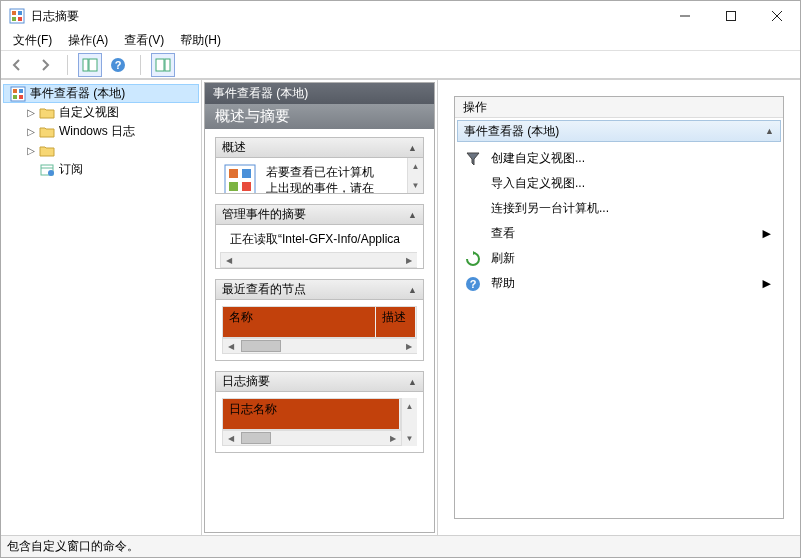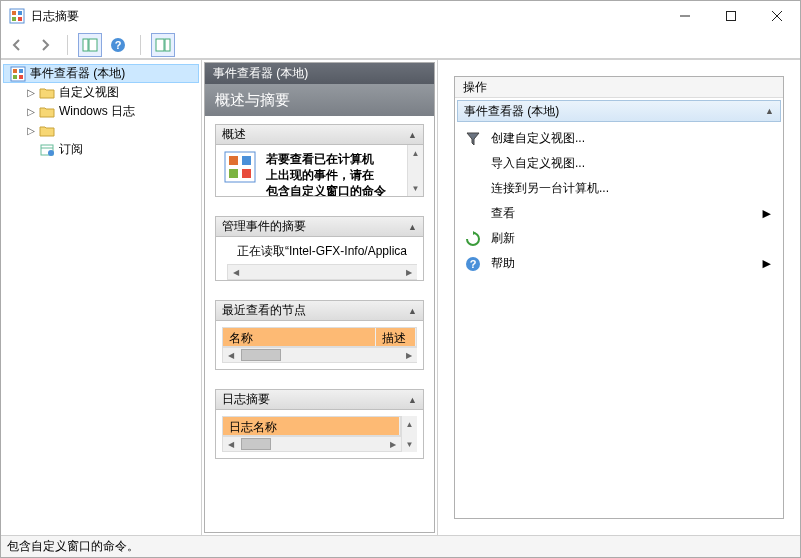--- a/index.html
+++ b/index.html
@@ -26,35 +26,35 @@
 .tree { font-size: 12px; }
 .tree-row { display: flex; align-items: center; height: 19px; padding-left: 4px; white-space: nowrap; }
 .tree-row.selected { background: #cce8ff; border: 1px solid #99d1ff; }
 .expander { width: 12px; font-size: 10px; color: #555; text-align: center; }
 .ticon { width: 16px; height: 16px; margin: 0 4px 0 2px; flex-shrink: 0; }
 .tree-children { padding-left: 18px; }
 
 .center { flex: 1; display: flex; flex-direction: column; border-right: 1px solid #d0d0d0; min-width: 0; padding: 0; }
 .center-inner { margin: 2px; border: 1px solid #b0b0b0; flex: 1; display: flex; flex-direction: column; min-height: 0; overflow: hidden; }
 .c-header { height: 21px; background: linear-gradient(#6a6f78, #565b64); color: #fff; display: flex; align-items: center; padding: 0 8px; font-size: 12px; }
-.c-title { height: 32px; background: linear-gradient(#94999f, #7a7f86); color: #fff; display: flex; align-items: center; padding: 0 10px; font-size: 15px; }
-.c-body { flex: 1; overflow: hidden; padding: 8px 10px 0 10px; display: flex; flex-direction: column; gap: 19px; }
+.c-title { height: 25px; background: linear-gradient(#94999f, #7a7f86); color: #fff; display: flex; align-items: center; padding: 0 10px; font-size: 15px; }
+.c-body { flex: 1; overflow: hidden; padding: 8px 10px 0 10px; display: flex; flex-direction: column; gap: 10px; }
 .section { border: 0; }
 .sec-head { height: 21px; background: linear-gradient(#f0f0f0, #dcdcdc); border: 1px solid #bfbfbf; display: flex; align-items: center; padding: 0 6px; font-size: 12px; position: relative; }
 .sec-head .chev { position: absolute; right: 6px; font-size: 9px; color: #555; }
 .sec-content { border: 1px solid #bfbfbf; border-top: none; padding: 6px; background: #fff; font-size: 12px; position: relative; }
 .desc-box { display: flex; gap: 6px; }
 .desc-text { line-height: 16px; padding-right: 6px; }
 .vscroll { position: absolute; right: 0; top: 0; bottom: 0; width: 16px; background: #f0f0f0; border-left: 1px solid #ddd; }
 .vscroll .arrow { height: 16px; display: flex; align-items: center; justify-content: center; font-size: 8px; color: #666; }
 .vscroll .track { flex: 1; }
 .hscroll { height: 16px; background: #f0f0f0; display: flex; align-items: center; border: 1px solid #ddd; border-right: none; margin-top: 0; }
 .hscroll .arrow { width: 16px; display: flex; justify-content: center; font-size: 8px; color: #666; }
 .hscroll .thumb { height: 12px; background: #c8c8c8; border: 1px solid #a8a8a8; }
-.list-header { display: flex; background: #fdba74; border: 1px solid #ddd; height: 20px; }
+.list-header { display: flex; background: #c2410c; border: 1px solid #ddd; height: 32px; }
 .list-header .col { padding: 2px 6px; border-right: 1px solid #eee; font-size: 12px; }
 
 .right { width: 362px; display: flex; flex-direction: column; }
 .right-inner { margin: 16px; border: 1px solid #b0b0b0; flex: 1; display: flex; flex-direction: column; }
 .r-titlebar { height: 21px; background: #f5f5f5; display: flex; align-items: center; padding: 0 8px; font-size: 12px; border-bottom: 1px solid #ddd; }
 .r-groupheader { height: 22px; background: linear-gradient(#eaf3fb, #d6e7f7); border: 1px solid #a8c5e0; margin: 2px; display: flex; align-items: center; padding: 0 6px; font-size: 12px; position: relative; }
 .r-groupheader .chev { position: absolute; right: 6px; font-size: 9px; color: #555; }
 .r-list { padding: 2px 0; }
 .r-item { display: flex; align-items: center; height: 25px; padding: 0 6px 0 10px; font-size: 12px; }
 .r-item .ricon { width: 16px; height: 16px; margin-right: 10px; flex-shrink: 0; }
@@ -94,20 +94,26 @@
       </div>
       <div class="winbtn">
         <svg width="10" height="10">
             <line x1="0" y1="0" x2="10" y2="10" stroke="#222"></line>
             <line x1="10" y1="0" x2="0" y2="10" stroke="#222"></line>
           </svg>
       </div>
     </div>
   </div>
 
+  <div class="menubar">
+    <div class="menu">文件(F)</div>
+    <div class="menu">操作(A)</div>
+    <div class="menu">查看(V)</div>
+    <div class="menu">帮助(H)</div>
+  </div>
 
   <div class="toolbar">
     <div class="tbtn">
       <svg width="16" height="16">
           <path d="M10 3 L5 8 L10 13" fill="none" stroke="#888" stroke-width="2"></path>
         </svg>
     </div>
     <div class="tbtn">
       <svg width="16" height="16">
           <path d="M6 3 L11 8 L6 13" fill="none" stroke="#888" stroke-width="2"></path>
@@ -197,21 +203,21 @@
       <div class="center-inner">
         <div class="c-header">事件查看器 (本地)</div>
         <div class="c-title">概述与摘要</div>
         <div class="c-body">
 
           <div class="section">
             <div class="sec-head">
               <span>概述</span>
               <span class="chev">▲</span>
             </div>
-            <div class="sec-content" style="height:52px;overflow:hidden;font-weight:bold;">
+            <div class="sec-content" style="height:36px;overflow:hidden;">
               <div class="desc-box">
                 <span class="ticon" style="width:32px;height:32px;">
                   <svg width="32" height="32">
                       <rect x="1" y="1" width="30" height="30" fill="#fff" stroke="#5a8fd6"></rect>
                       <rect x="5" y="5" width="9" height="9" fill="#e07030"></rect>
                       <rect x="18" y="5" width="9" height="9" fill="#4a90d9"></rect>
                       <rect x="5" y="18" width="9" height="9" fill="#7cb342"></rect>
                       <rect x="18" y="18" width="9" height="9" fill="#e84b3c"></rect>
                     </svg>
                 </span>
@@ -227,21 +233,21 @@
                 <div class="arrow">▼</div>
               </div>
             </div>
           </div>
 
           <div class="section">
             <div class="sec-head">
               <span>管理事件的摘要</span>
               <span class="chev">▲</span>
             </div>
-            <div class="sec-content" style="padding:6px 6px 0 11px;">
+            <div class="sec-content" style="padding:6px 6px 0 4px;">
               <div style="padding:0 0 4px 10px;white-space:nowrap;overflow:hidden;">正在读取“Intel-GFX-Info/Applica</div>
               <div class="hscroll">
                 <div class="arrow">◀</div>
                 <div style="flex:1;"></div>
                 <div class="arrow">▶</div>
               </div>
             </div>
           </div>
 
           <div class="section">

